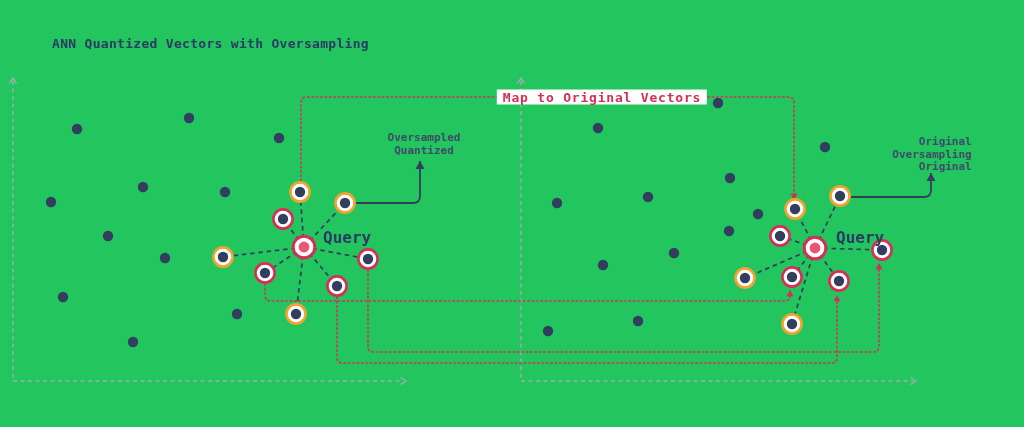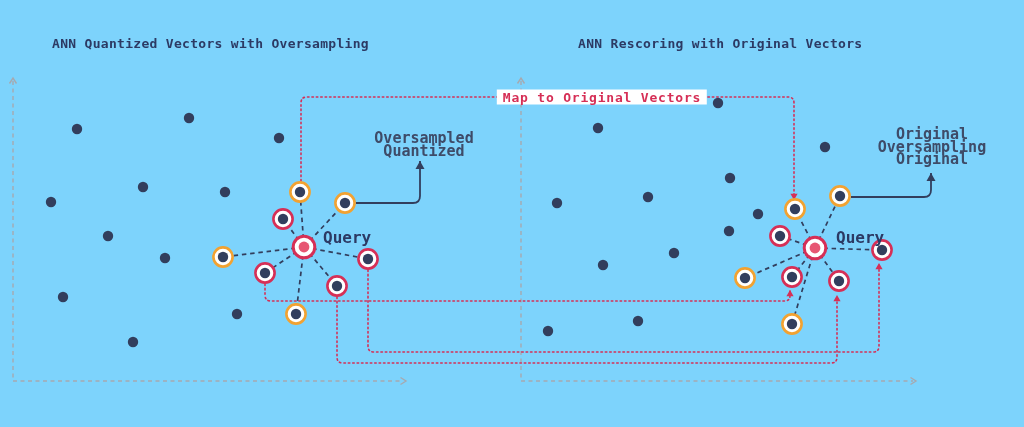--- a/index.html
+++ b/index.html
@@ -1,37 +1,37 @@
 <!DOCTYPE html>
 <html><head>
 <meta charset="utf-8">
 <style>
   html,body{margin:0;padding:0;background:#ffffff;}
   #stage{
-    position:relative;width:1024px;height:427px;background:#7dd3fc;overflow:hidden;
+    position:relative;width:1024px;height:427px;background:#22c55e;overflow:hidden;
     font-family:"DejaVu Sans Mono","Liberation Mono",monospace;
   }
   #diagram-svg{position:absolute;left:0;top:0;}
   .panel-title{
     position:absolute;top:36px;font-size:13px;font-weight:bold;color:#2c3a64;
     letter-spacing:0.3px;white-space:nowrap;
   }
   #title-left{left:52px;}
   #title-right{left:578px;}
   .map-label{
     position:absolute;left:602px;top:97px;transform:translate(-50%,-50%);
     color:#d62f56;background:#ffffff;font-size:13px;font-weight:bold;
     letter-spacing:0.8px;padding:0 6px;white-space:nowrap;z-index:3;
   }
   .annotation{
-    position:absolute;font-size:15px;font-weight:bold;color:#3e4b68;
+    position:absolute;font-size:11px;font-weight:bold;color:#3e4b68;
     line-height:12.5px;text-align:center;white-space:nowrap;z-index:3;
   }
   #oversampled-label{left:424px;top:144px;transform:translate(-50%,-50%);}
-  #original-label{left:932px;top:147px;transform:translate(-50%,-50%);}
+  #original-label{left:932px;top:155px;transform:translate(-50%,-50%);text-align:right;}
   .query-label{
     position:absolute;font-size:16px;font-weight:bold;color:#2c3a64;z-index:3;white-space:nowrap;
   }
   #query-label-left{left:323px;top:228px;}
   #query-label-right{left:836px;top:228px;}
 </style>
 </head>
 <body>
 
 <div id="stage">
@@ -125,21 +125,20 @@
       <circle cx="839" cy="281" r="5.2" fill="#323e5d"></circle>
       <circle cx="745" cy="278" r="9.6" fill="#ffffff" stroke="#f2a231" stroke-width="2.6"></circle>
       <circle cx="745" cy="278" r="5.2" fill="#323e5d"></circle>
       <circle cx="792" cy="324" r="9.6" fill="#ffffff" stroke="#f2a231" stroke-width="2.6"></circle>
       <circle cx="792" cy="324" r="5.2" fill="#323e5d"></circle>
       <circle cx="815" cy="248" r="10.8" fill="#ffffff" stroke="#d62f56" stroke-width="3"></circle>
       <circle cx="815" cy="248" r="5.4" fill="#e75672"></circle>
     </svg>
 
   <div id="title-left" class="panel-title">ANN Quantized Vectors with Oversampling</div>
-  <div id="title-right" class="panel-title">ANN Rescoring with Original Vectors</div>
 
   <div class="map-label">Map to Original Vectors</div>
 
   <div id="oversampled-label" class="annotation">
     <div>Oversampled</div>
     <div>Quantized</div>
   </div>
 
   <div id="original-label" class="annotation">
     <div>Original</div>

